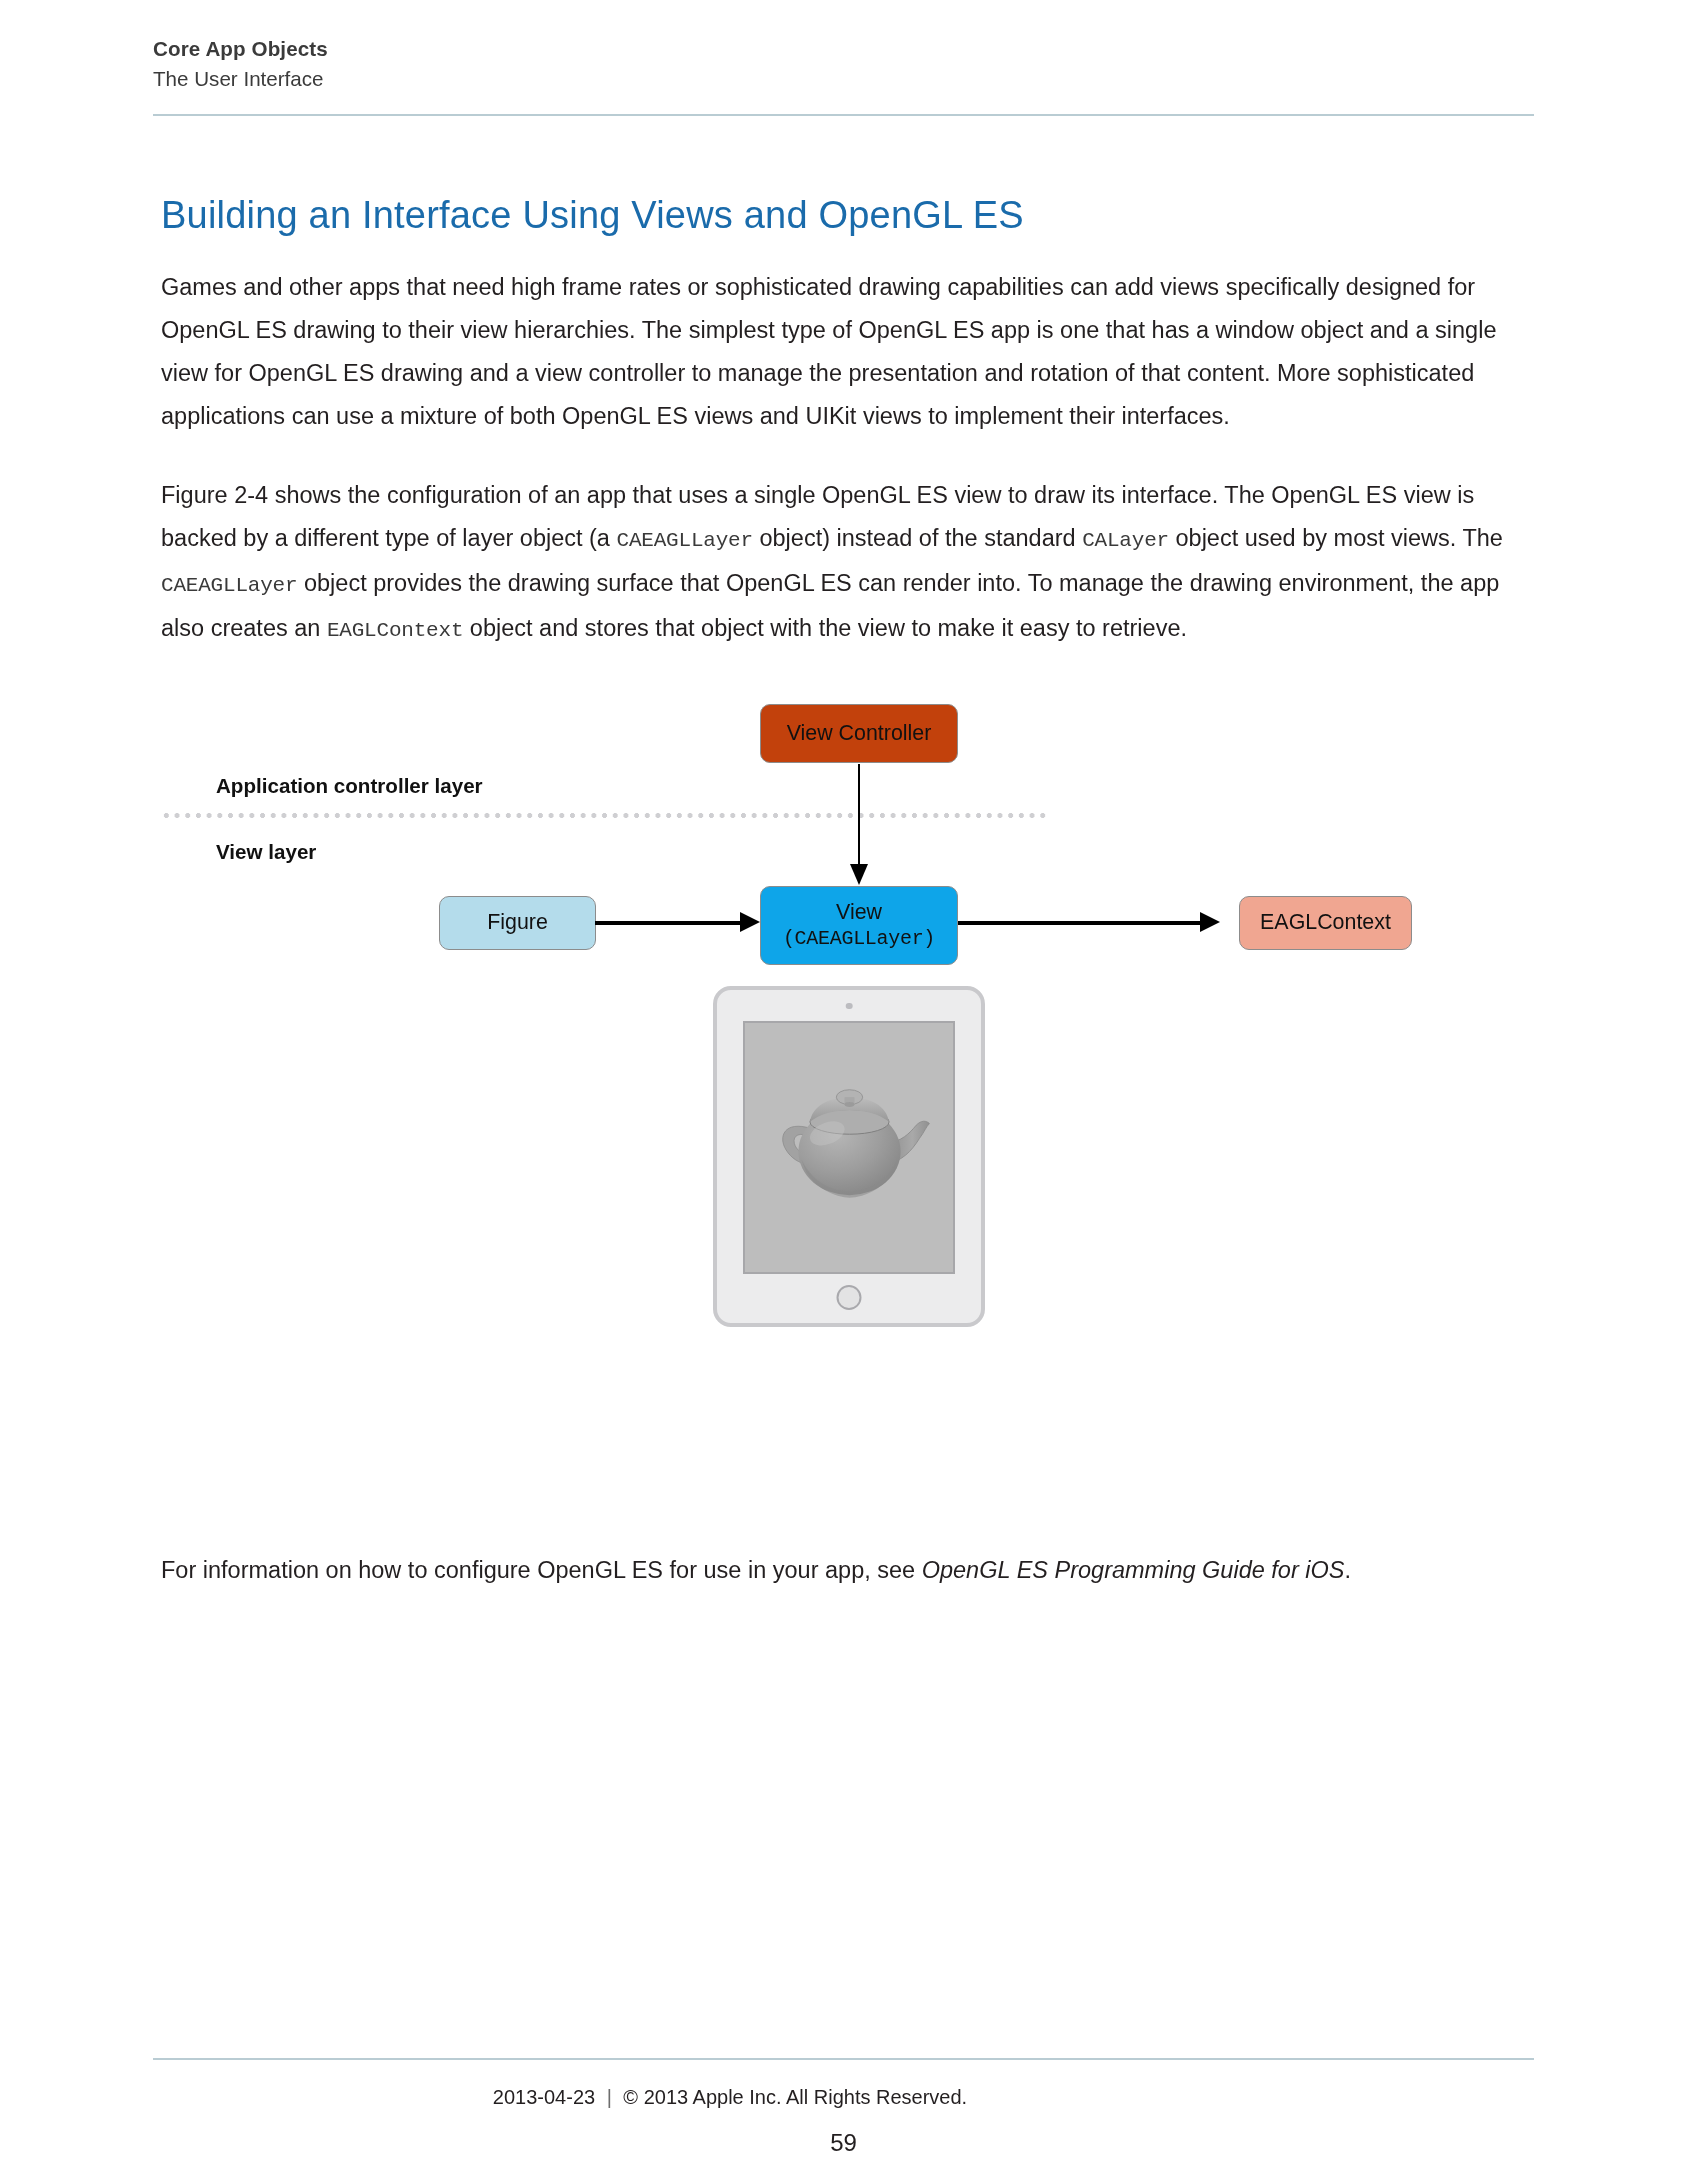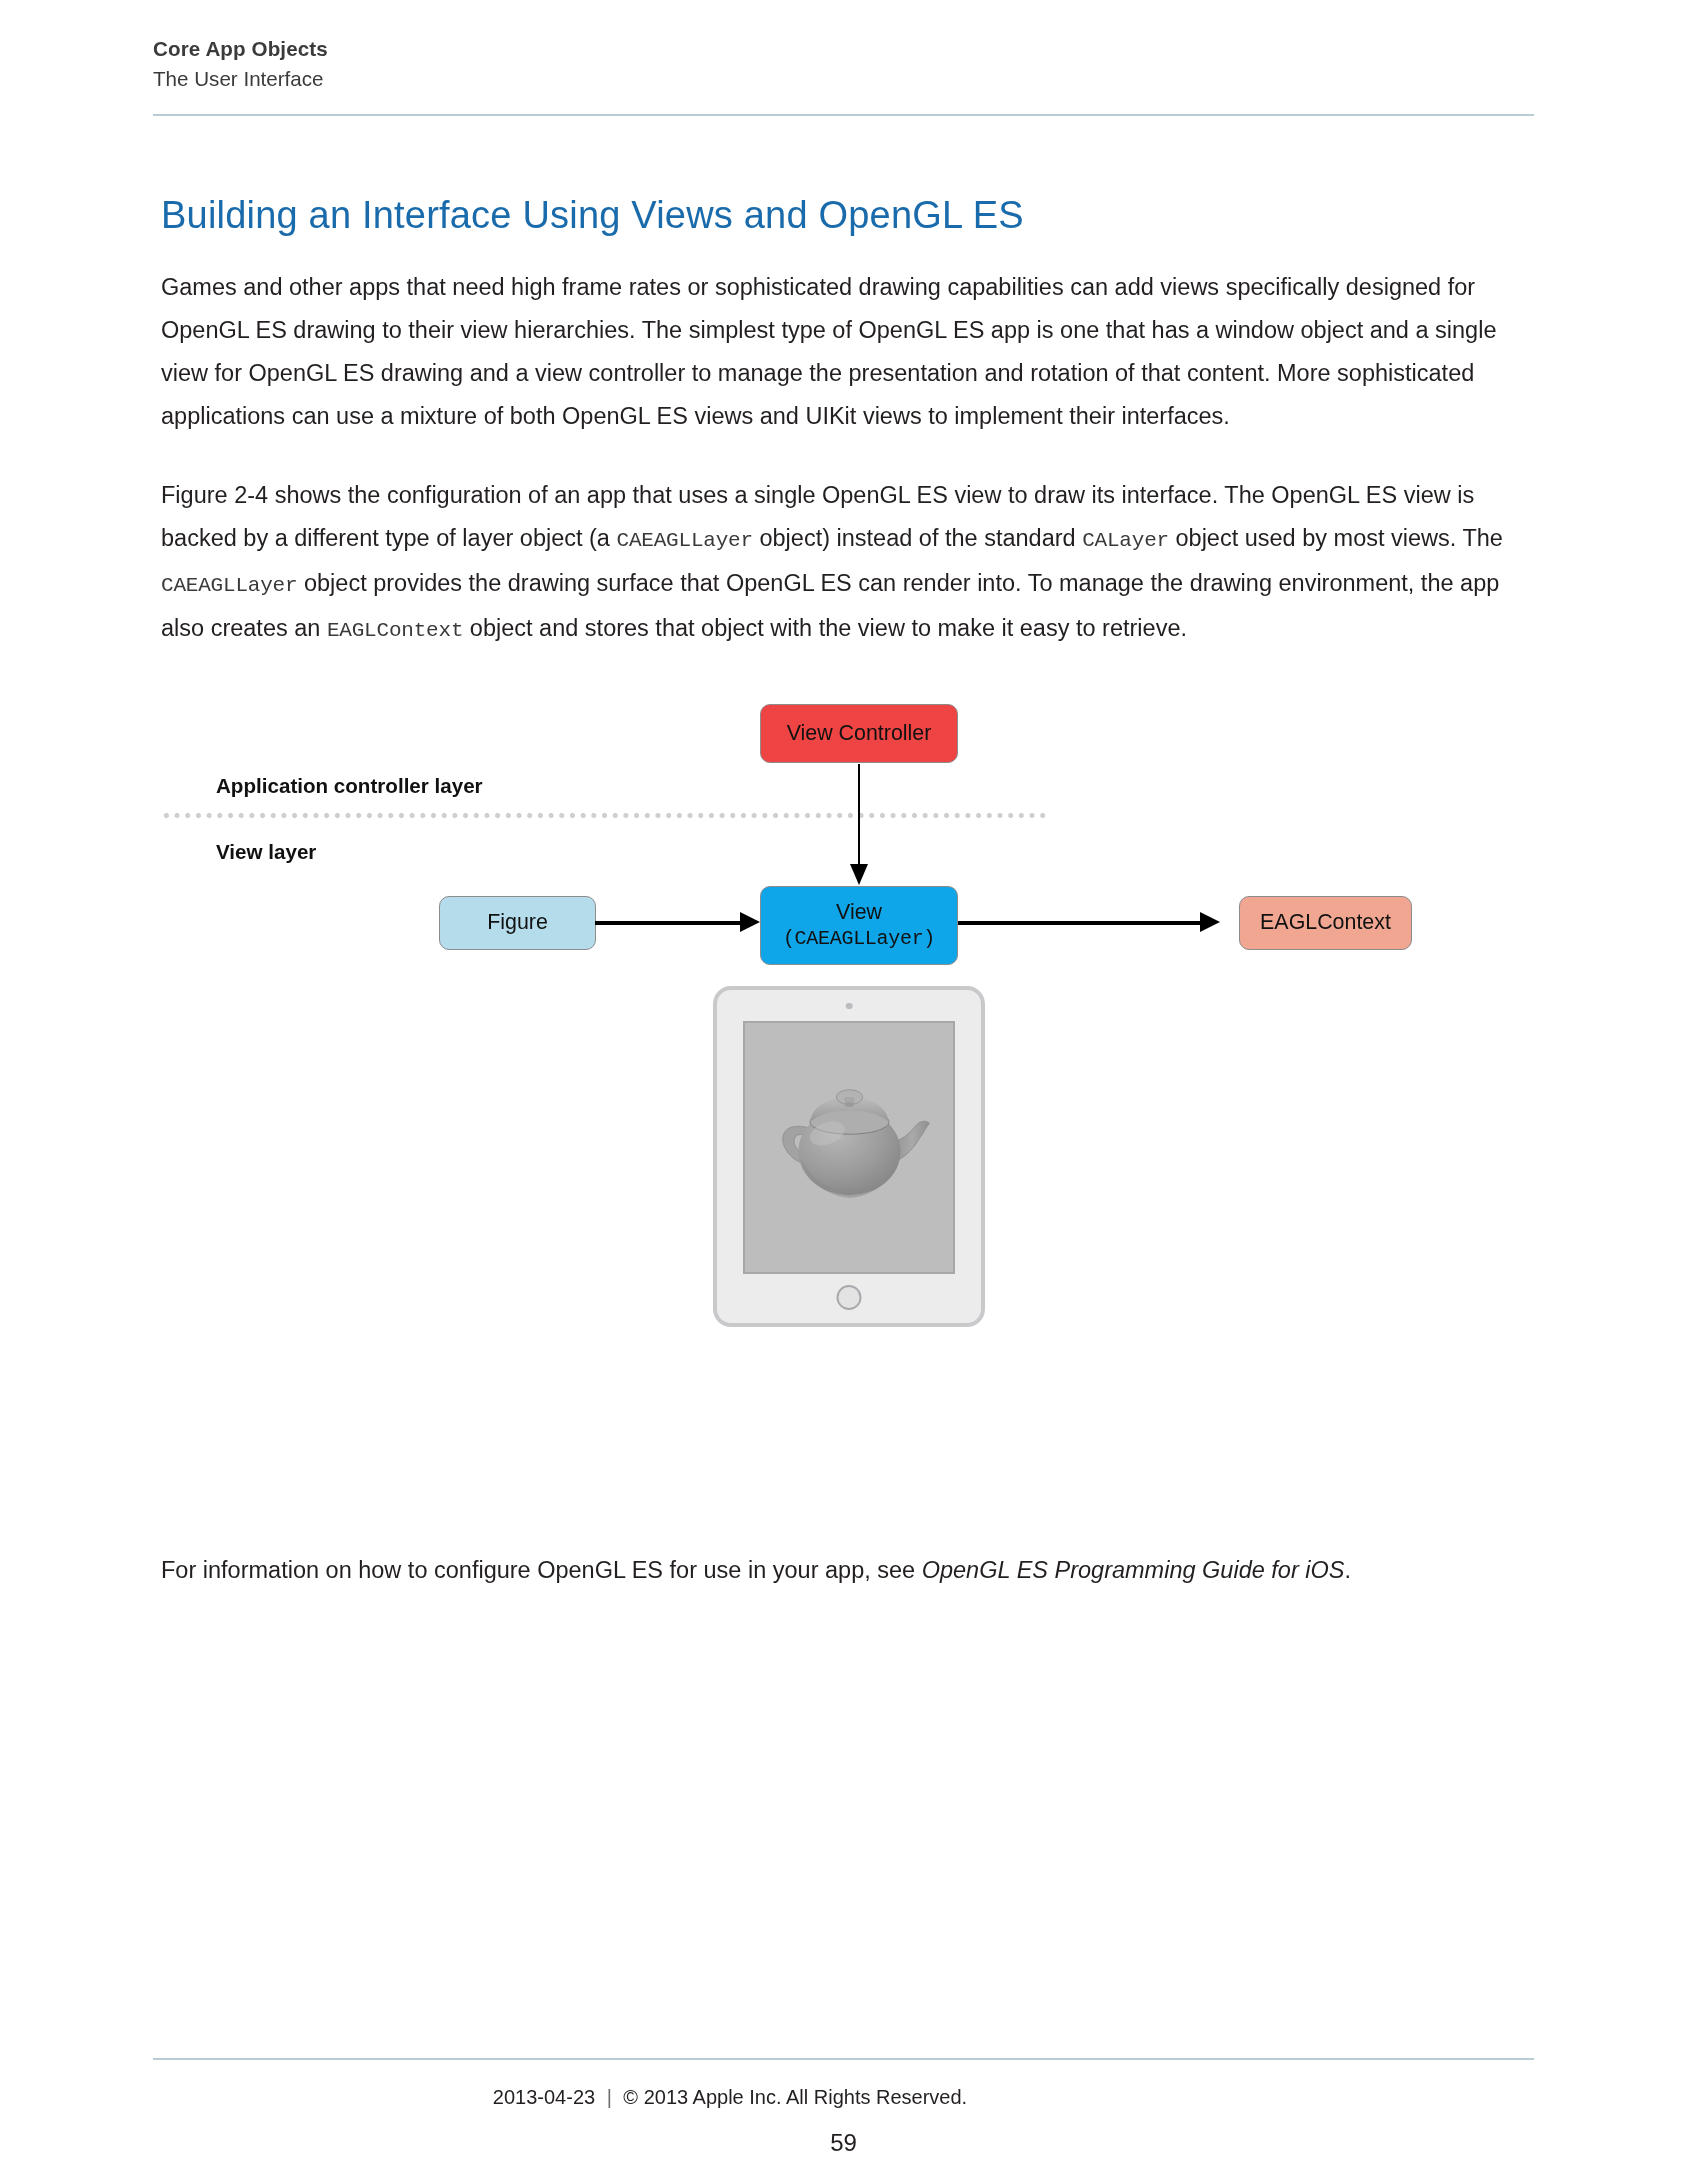--- a/index.html
+++ b/index.html
@@ -114,21 +114,21 @@
     font-size: 21.4px;
     color: #111;
     text-align: center;
     line-height: 1.18;
   }
   .dbox.vc {
     left: 599px;
     top: 16.5px;
     width: 198px;
     height: 59px;
-    background: #ef4444;
+    background: #c2410c;
   }
   .dbox.window {
     left: 278px;
     top: 208px;
     width: 157px;
     height: 54px;
     background: #b4dceb;
   }
   .dbox.view {
     left: 599px;

